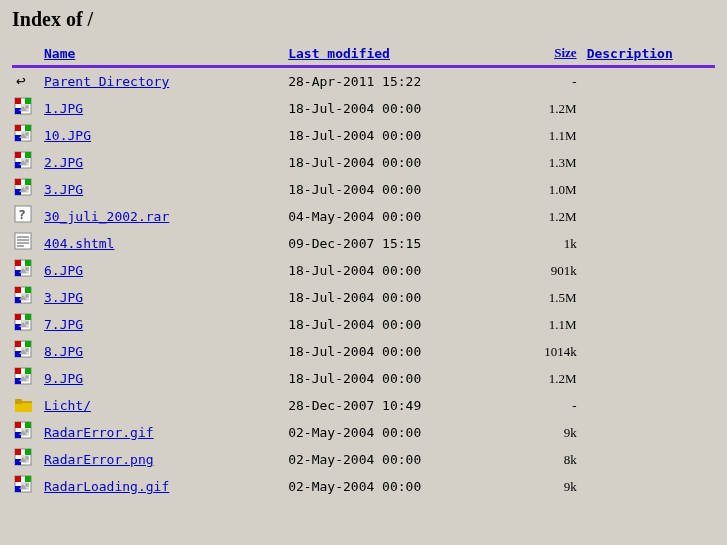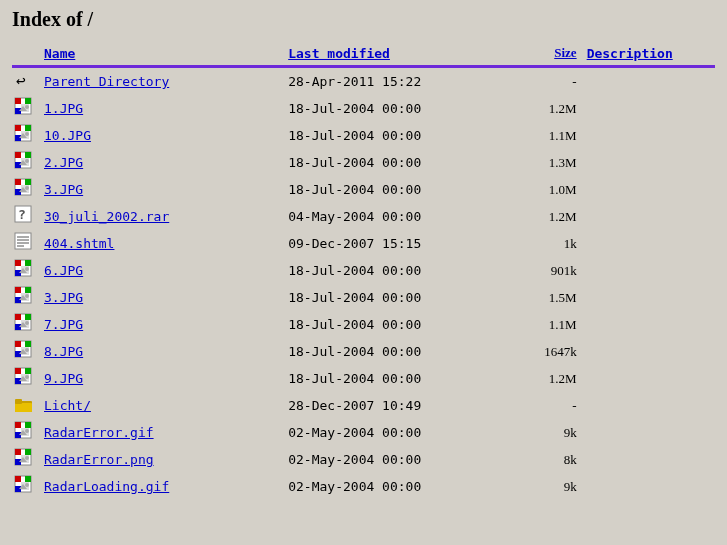--- a/index.html
+++ b/index.html
@@ -211,21 +211,21 @@
       <rect x="1" y="1" width="16" height="16" fill="white" stroke="#888" stroke-width="1"></rect>
       <rect x="1" y="1" width="6" height="6" fill="#cc0000"></rect>
       <rect x="11" y="1" width="6" height="6" fill="#00aa00"></rect>
       <rect x="1" y="11" width="6" height="6" fill="#0000cc"></rect>
       <rect x="7" y="7" width="8" height="8" fill="#dddddd"></rect>
       <polygon points="5,14 9,9 13,14" fill="#aaa"></polygon>
       <circle cx="13" cy="10" r="2" fill="#aaa"></circle>
     </svg></td>
         <td class="col-name"><a href="#">8.JPG</a></td>
         <td class="col-date">18-Jul-2004 00:00</td>
-        <td class="col-size" style="text-align: right;">1647k</td>
+        <td class="col-size" style="text-align: right;">1014k</td>
         <td class="col-desc"></td>
       </tr>
       <tr>
         <td class="col-icon"><svg width="20" height="20" viewBox="0 0 20 20">
       <rect x="1" y="1" width="16" height="16" fill="white" stroke="#888" stroke-width="1"></rect>
       <rect x="1" y="1" width="6" height="6" fill="#cc0000"></rect>
       <rect x="11" y="1" width="6" height="6" fill="#00aa00"></rect>
       <rect x="1" y="11" width="6" height="6" fill="#0000cc"></rect>
       <rect x="7" y="7" width="8" height="8" fill="#dddddd"></rect>
       <polygon points="5,14 9,9 13,14" fill="#aaa"></polygon>

